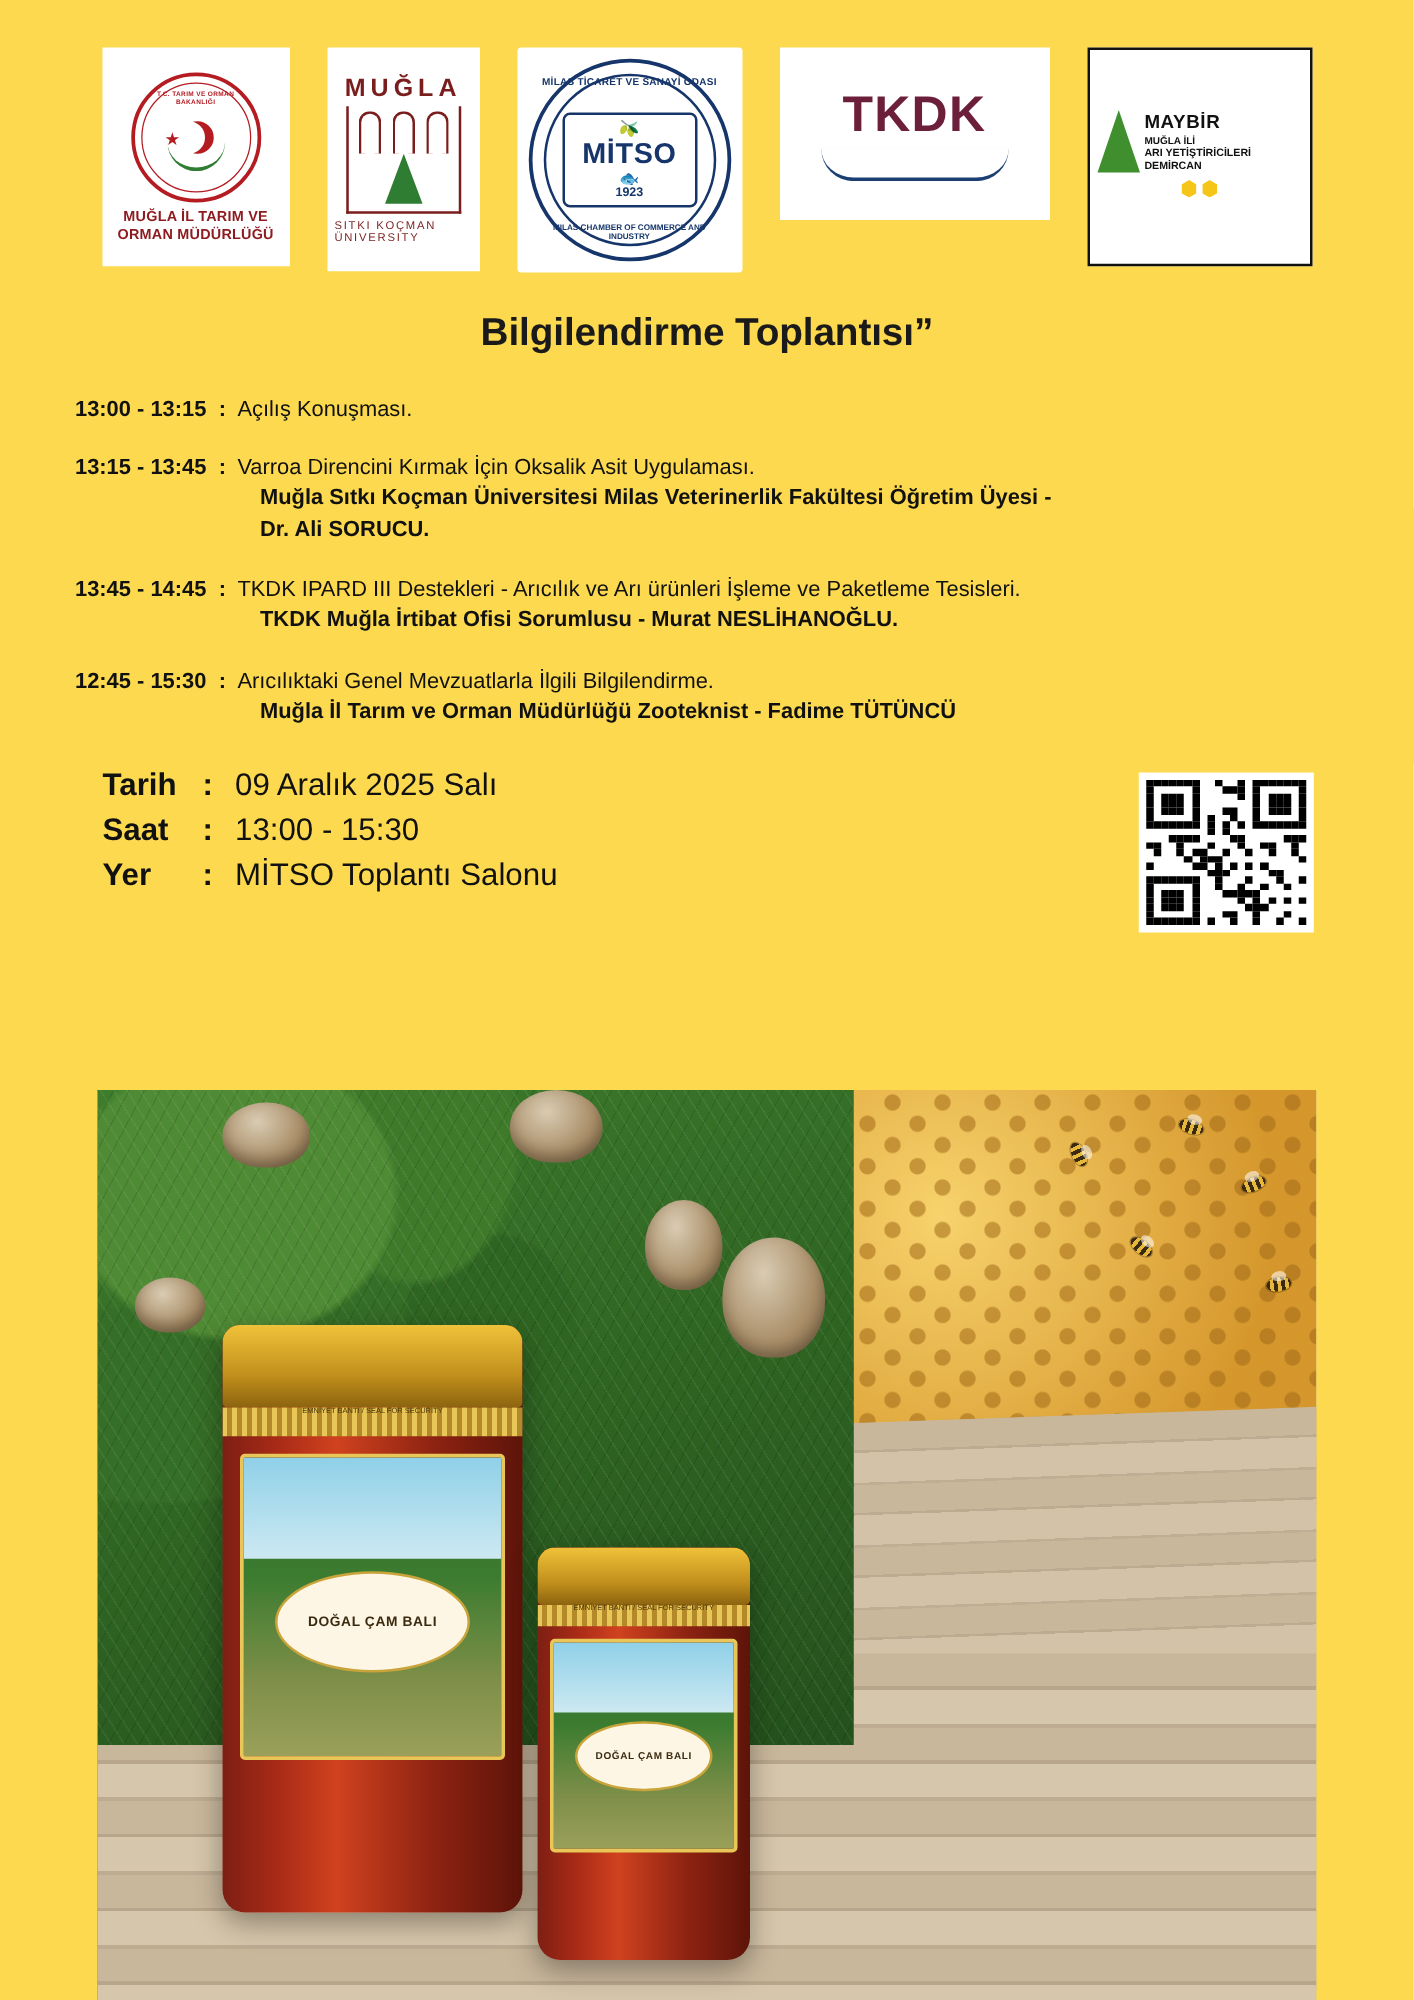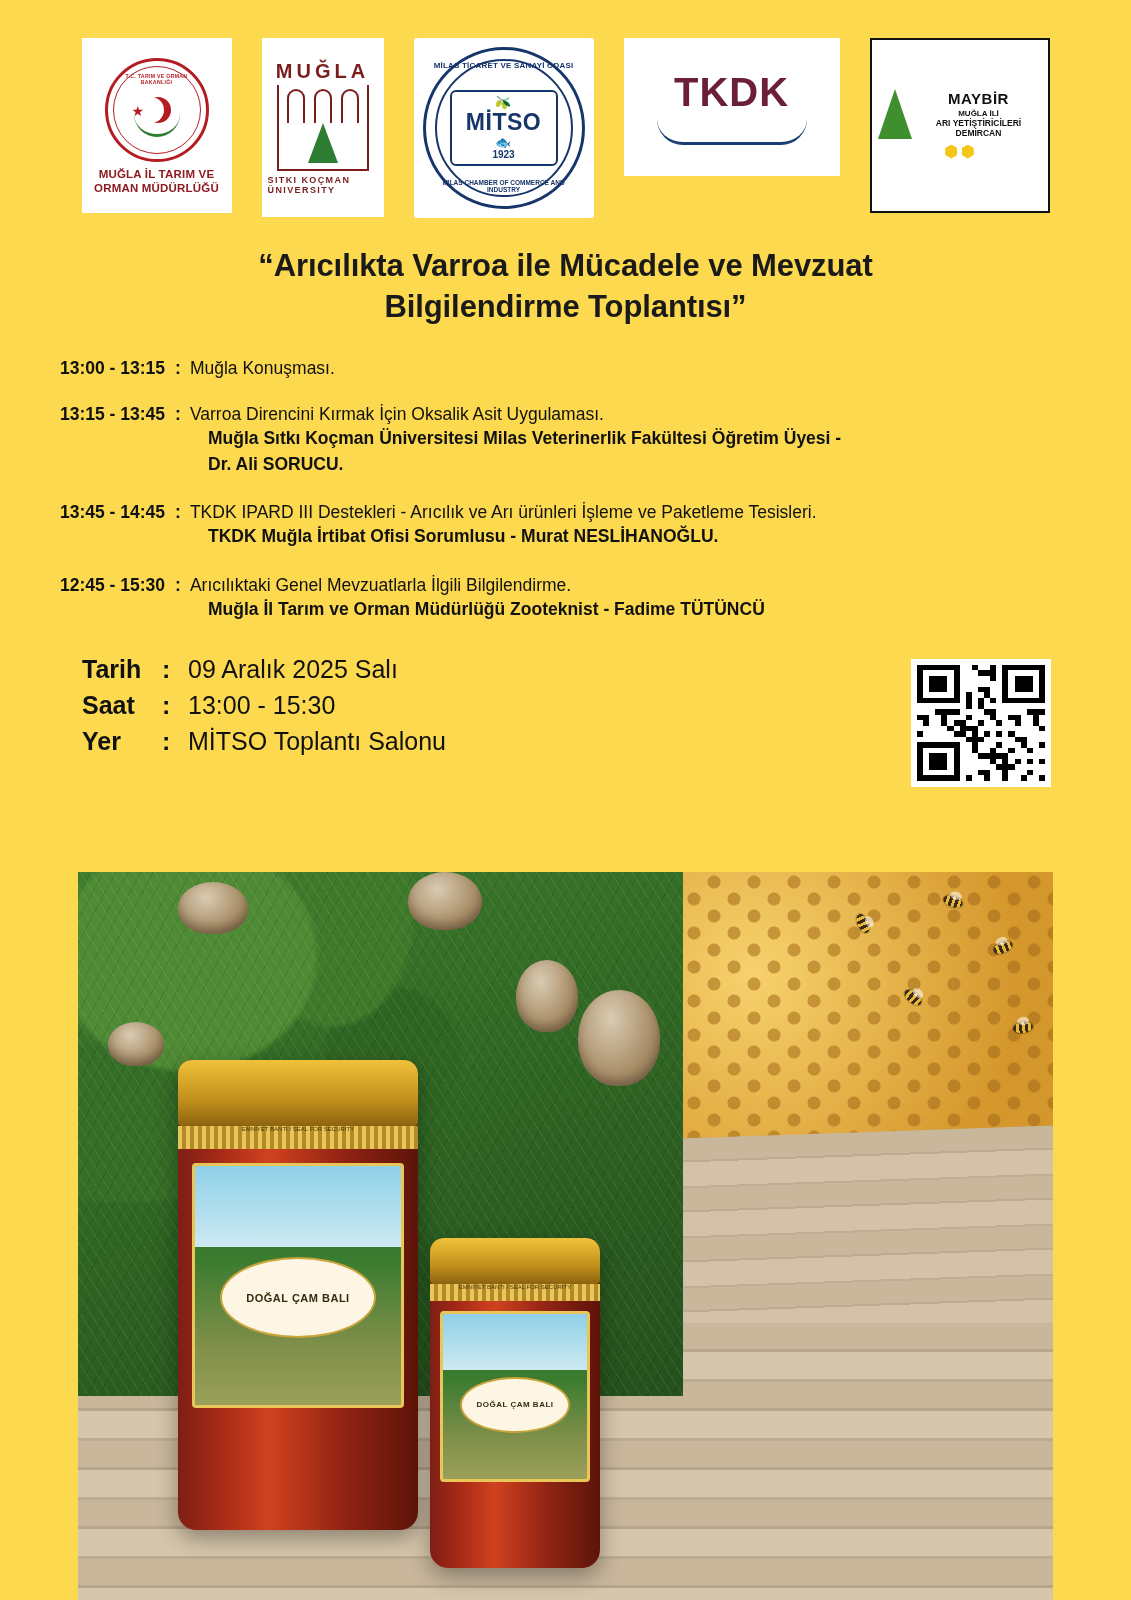--- a/index.html
+++ b/index.html
@@ -107,21 +107,21 @@
     border-radius: 9px 9px 0 0;
   }
   .tree {
     width: 0; height: 0;
     border-left: 15px solid transparent;
     border-right: 15px solid transparent;
     border-bottom: 40px solid #2e7d32;
     margin-bottom: 6px;
   }
   .mugla-sub {
-    font-size: 9px; font-weight: 700; color: #7a1d1d;
+    font-size: 9px; font-weight: 400; color: #7a1d1d;
     letter-spacing: 1.4px; margin-top: 4px;
   }
 
   
   .seal {
     width: 162px; height: 162px; border-radius: 50%;
     border: 3px solid #16366b; position: relative;
     display: flex; align-items: center; justify-content: center;
   }
   .seal::after{
@@ -158,21 +158,21 @@
 
   
   .maybir-inner { display:flex; align-items:center; gap:4px; padding: 0 6px;}
   .maybir-tree {
     width: 0; height: 0;
     border-left: 17px solid transparent;
     border-right: 17px solid transparent;
     border-bottom: 50px solid #3f8f2f;
     position: relative;
   }
-  .maybir-texts { text-align: center; }
+  .maybir-texts { text-align: left; }
   .maybir-name { font-size: 15px; font-weight: 800; color: #111; letter-spacing: .5px; }
   .maybir-sub1 { font-size: 8px; font-weight: 700; color: #111; margin-top: 2px;}
   .maybir-sub2 { font-size: 8.5px; font-weight: 700; color: #111; }
   .comb {
     width: 12px; height: 14px; background: #f5c518;
     clip-path: polygon(50% 0%, 100% 25%, 100% 75%, 50% 100%, 0% 75%, 0% 25%);
     display: inline-block;
   }
 
   
@@ -413,31 +413,30 @@
         </div>
       </div>
       <div style="margin-top:6px">
         <span class="comb"></span>
         <span class="comb"></span>
       </div>
     </div>
   </div>
 
   <div class="title">
-    <div>“Arıcılıkta Varroa ile Mücadele ve Mevzuat</div>
     <div>Bilgilendirme Toplantısı”</div>
   </div>
 
   <div class="program">
 
     <div class="pitem">
       <div class="prow">
         <span class="ptime">13:00 - 13:15</span>
         <span class="psep">:</span>
-        <span class="pdesc">Muğla Konuşması.</span>
+        <span class="pdesc">Açılış Konuşması.</span>
       </div>
     </div>
 
     <div class="pitem">
       <div class="prow">
         <span class="ptime">13:15 - 13:45</span>
         <span class="psep">:</span>
         <span class="pdesc">Varroa Direncini Kırmak İçin Oksalik Asit Uygulaması.</span>
       </div>
       <div class="psub">Muğla Sıtkı Koçman Üniversitesi Milas Veterinerlik Fakültesi Öğretim Üyesi -</div>

